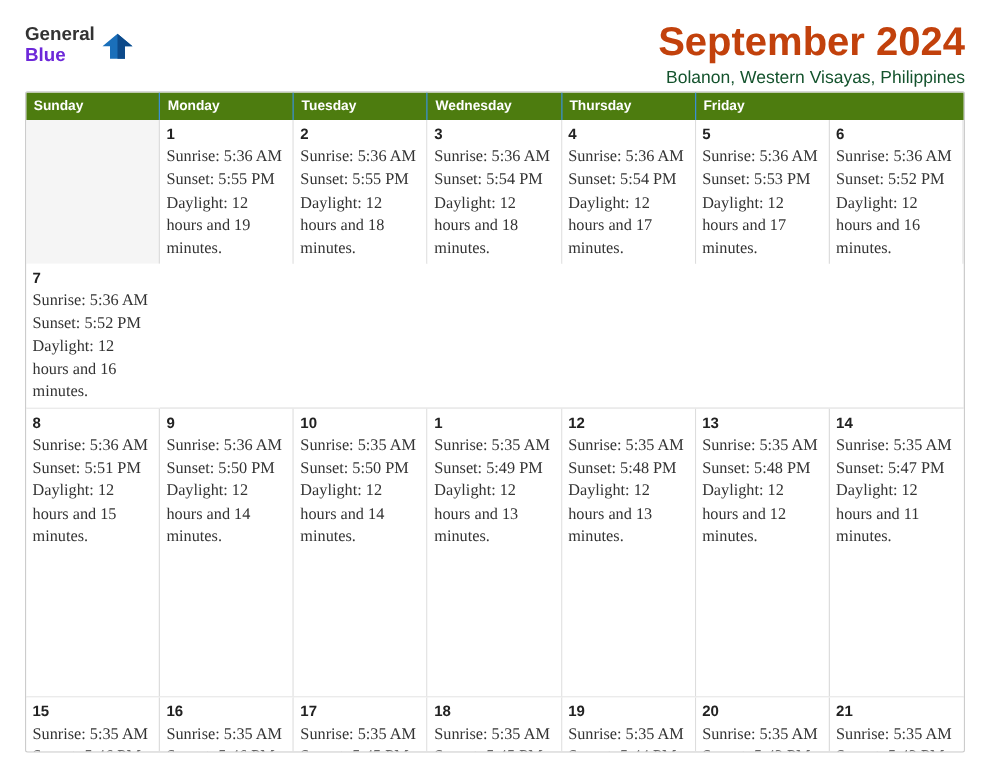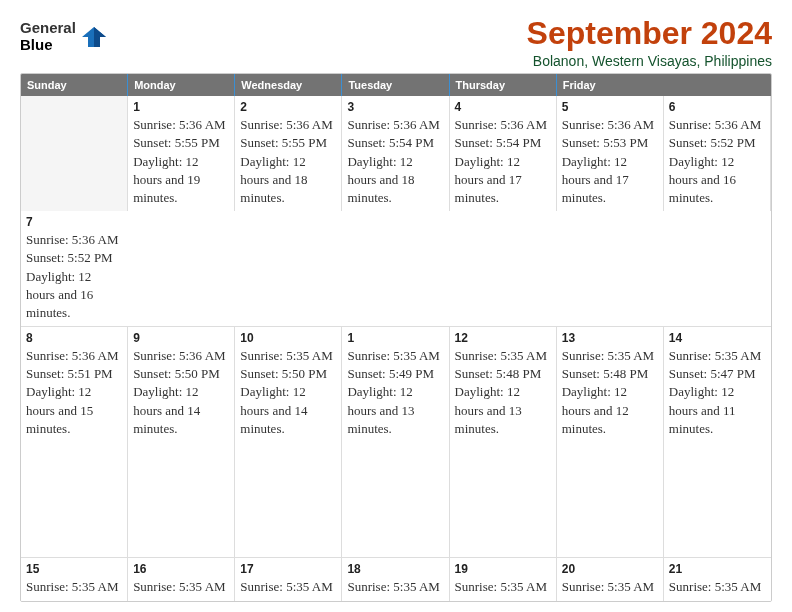--- a/index.html
+++ b/index.html
@@ -34,21 +34,21 @@
       line-height: 1.1;
     }
     .logo-general {
       font-size: 15px;
       font-weight: bold;
       color: #333;
     }
     .logo-blue {
       font-size: 15px;
       font-weight: bold;
-      color: #000000;
+      color: #6d28d9;
     }
     .logo-icon {
       width: 28px;
       height: 28px;
       margin-left: 4px;
     }
     .title-block {
       text-align: right;
     }
     .month-year {
@@ -64,21 +64,21 @@
     }
     .calendar {
       flex: 1;
       border: 1px solid #ccc;
       border-radius: 2px;
       overflow: hidden;
     }
     .cal-header {
       display: grid;
       grid-template-columns: repeat(7, 1fr);
-      background: #737373;
+      background: #4d7c0f;
     }
     .cal-header-cell {
       color: #fff;
       font-size: 11px;
       font-weight: bold;
       padding: 5px 6px;
       text-align: left;
       border-right: 1px solid #3a8fd4;
     }
     .cal-header-cell:last-child { border-right: none; }
@@ -133,22 +133,22 @@
     <div class="title-block">
       <div class="month-year">September 2024</div>
       <div class="location">Bolanon, Western Visayas, Philippines</div>
     </div>
   </div>
 
   <div class="calendar">
     <div class="cal-header">
       <div class="cal-header-cell">Sunday</div>
       <div class="cal-header-cell">Monday</div>
+      <div class="cal-header-cell">Tuesday</div>
       <div class="cal-header-cell">Wednesday</div>
-      <div class="cal-header-cell">Tuesday</div>
       <div class="cal-header-cell">Thursday</div>
       <div class="cal-header-cell">Friday</div>
     </div>
     <div class="cal-body">
 
       <div class="cal-week">
         <div class="cal-cell empty"></div>
         <div class="cal-cell">
           <div class="day-num">1</div>
           <div class="day-info">Sunrise: 5:36 AM<br>Sunset: 5:55 PM<br>Daylight: 12 hours and 19 minutes.</div>

